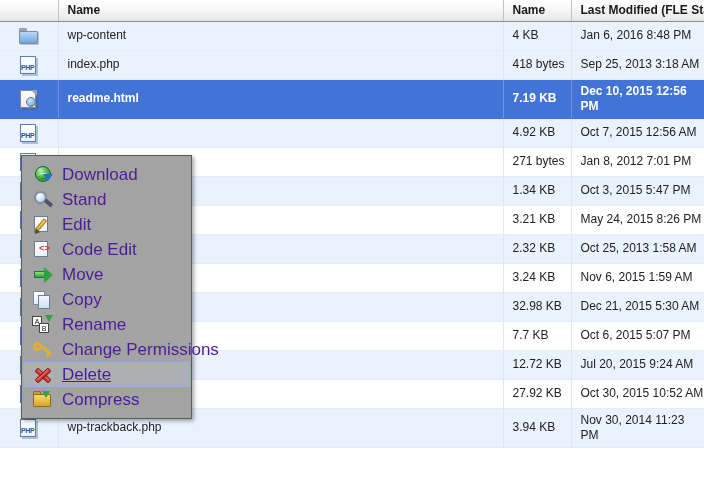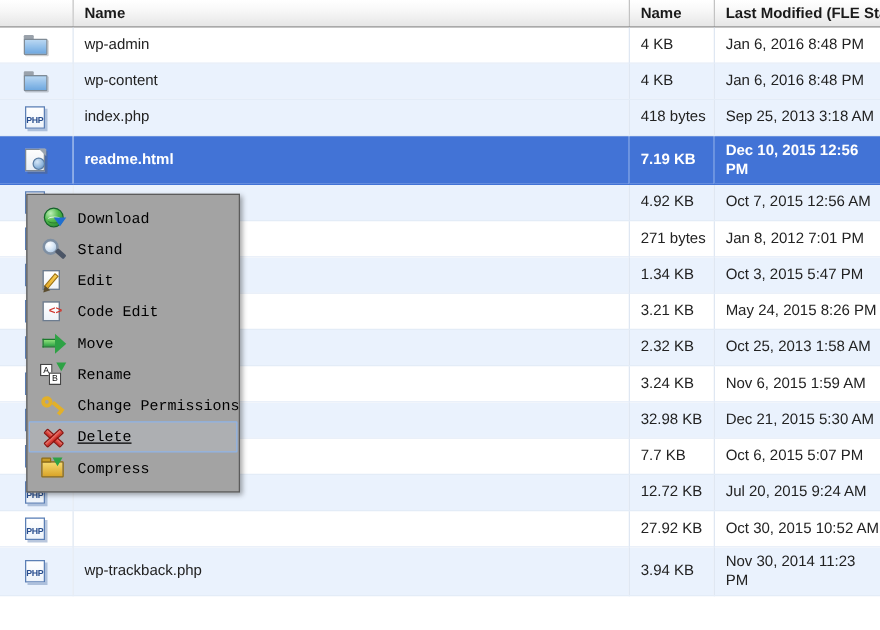--- a/index.html
+++ b/index.html
@@ -160,23 +160,23 @@
     display: flex;
     align-items: center;
     height: 25px;
     padding: 0 6px 0 8px;
     box-sizing: border-box;
     cursor: default;
     border: 1px solid transparent;
     margin: 0 1px;
   }
   .mi .milabel {
-    font-size: 12px;
-    color: #000000;
-    font-family: Liberation Mono, monospace;
+    font-size: 17px;
+    color: #4c1d95;
+    font-family: Liberation Sans, sans-serif;
     white-space: nowrap;
   }
   .mi.active {
     border: 1px solid #8fb4e8;
     background: rgba(220,232,248,.18);
     border-radius: 1px;
   }
   .mi.active .milabel { text-decoration: underline; }
 
   .mic { width: 26px; min-width: 26px; height: 20px; position: relative; margin-right: 4px; }
@@ -272,26 +272,20 @@
     </colgroup>
     <thead>
       <tr>
         <th class="h-icon"></th>
         <th class="h-name">Name</th>
         <th class="h-size">Name</th>
         <th class="h-date">Last Modified (FLE Stand</th>
       </tr>
     </thead>
     <tbody id="tbody">
-        <tr>
-          <td class="cell-icon"><span class="ficon folder"></span></td>
-          <td class="cell-name">wp-admin</td>
-          <td class="cell-size">4 KB</td>
-          <td class="cell-date">Jan 6, 2016 8:48 PM</td>
-        </tr>
         <tr class="alt">
           <td class="cell-icon"><span class="ficon folder"></span></td>
           <td class="cell-name">wp-content</td>
           <td class="cell-size">4 KB</td>
           <td class="cell-date">Jan 6, 2016 8:48 PM</td>
         </tr>
         <tr class="alt">
           <td class="cell-icon"><span class="ficon php"><span class="pg"></span><span class="lbl">PHP</span></span></td>
           <td class="cell-name">index.php</td>
           <td class="cell-size">418 bytes</td>
@@ -403,20 +397,27 @@
       </div>
       <div class="mi">
         <span class="mic">
           <span class="ic-mvbody"></span>
           <span class="ic-mvhead"></span>
         </span>
         <span class="milabel">Move</span>
       </div>
       <div class="mi">
         <span class="mic">
+          <span class="ic-cp1"></span>
+          <span class="ic-cp2"></span>
+        </span>
+        <span class="milabel">Copy</span>
+      </div>
+      <div class="mi">
+        <span class="mic">
           <span class="ic-rnA">A</span>
           <span class="ic-rnArr"></span>
           <span class="ic-rnB">B</span>
         </span>
         <span class="milabel">Rename</span>
       </div>
       <div class="mi">
         <span class="mic">
           <span class="ic-keyring"></span>
           <span class="ic-keyshaft"></span>

